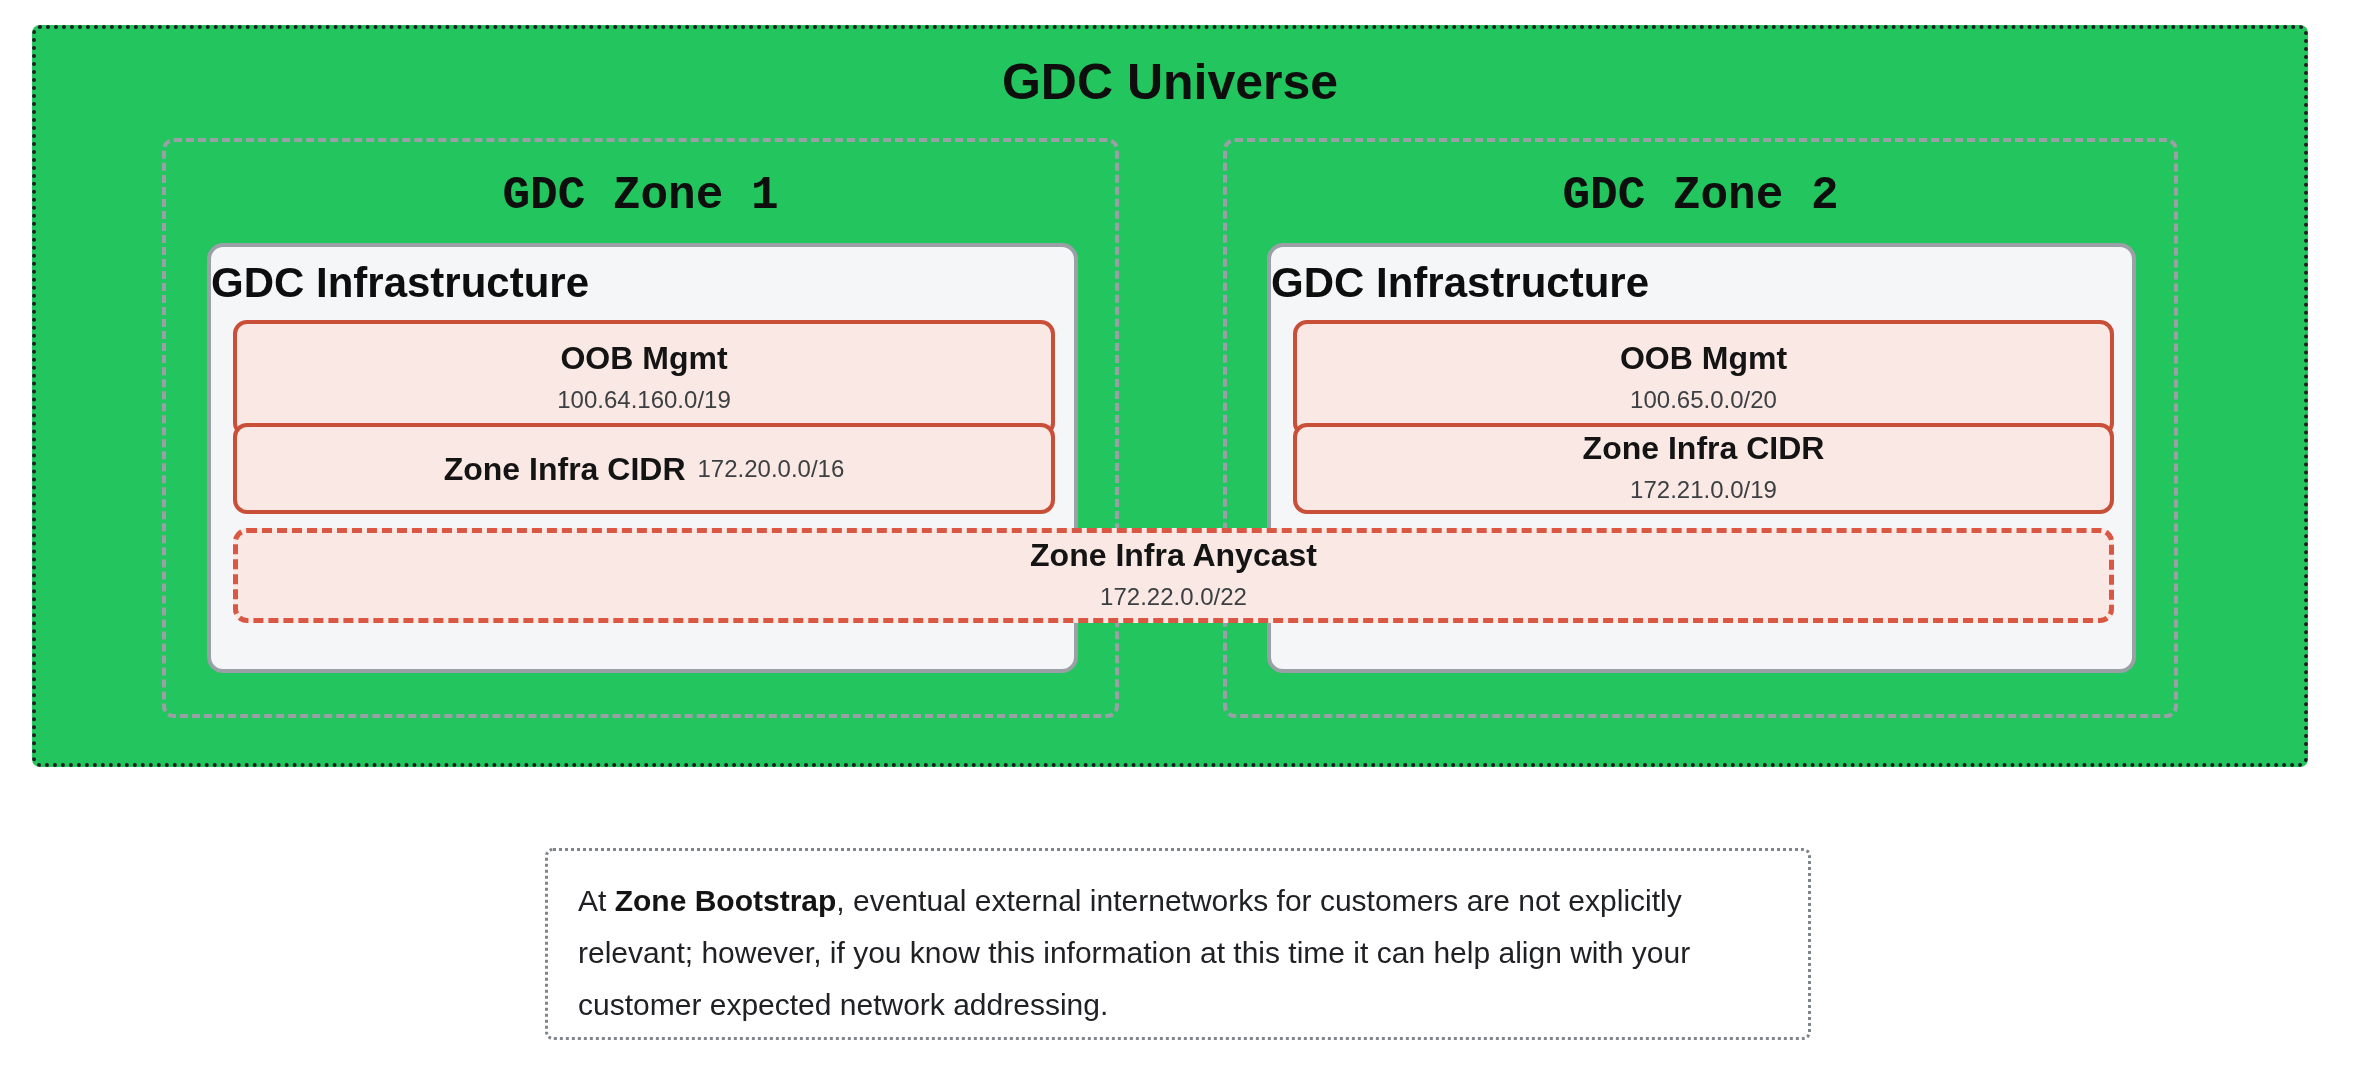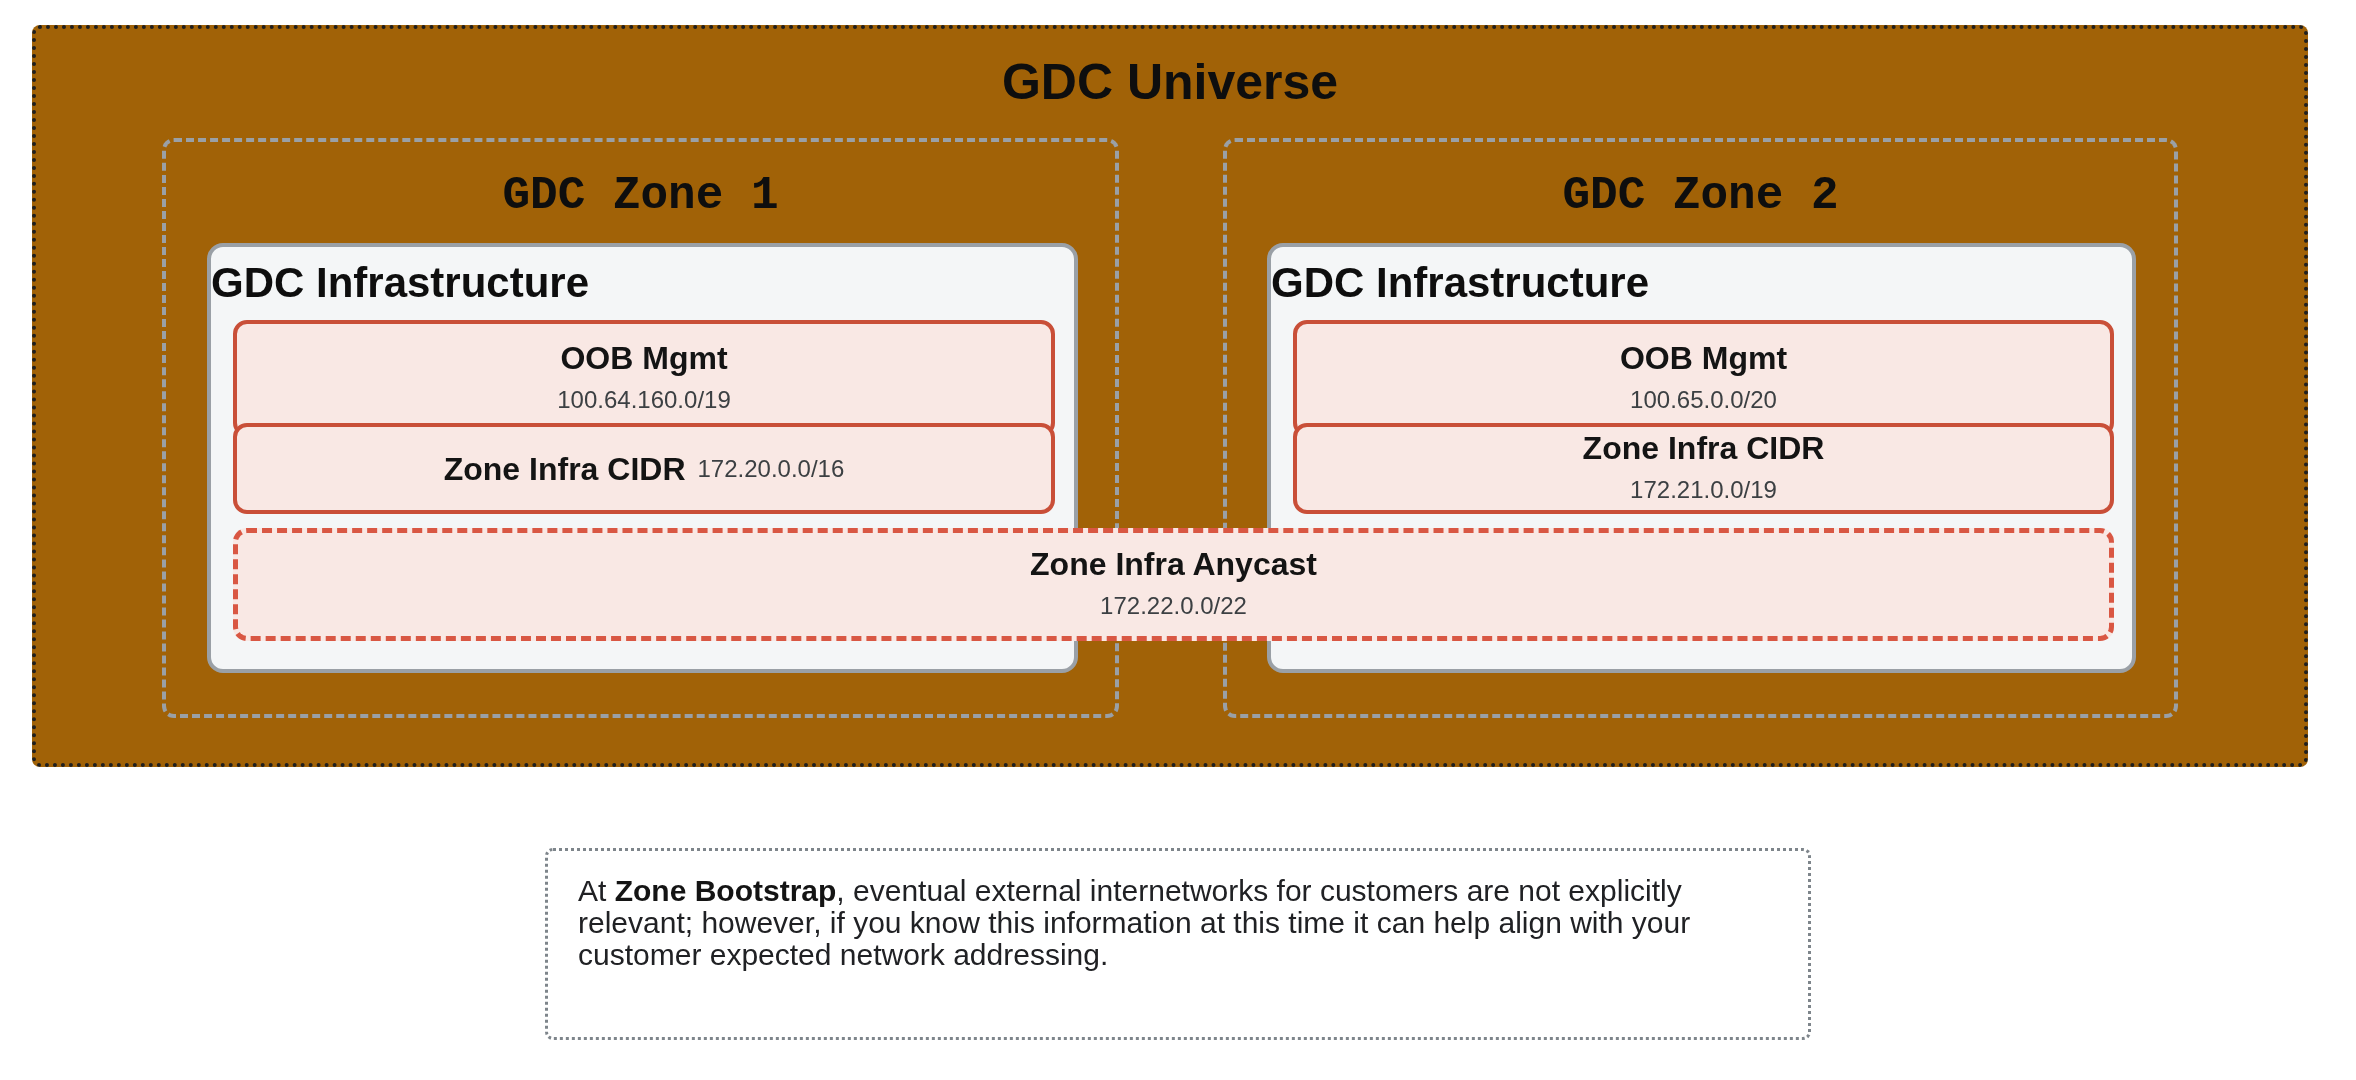--- a/index.html
+++ b/index.html
@@ -5,21 +5,21 @@
   html,body{margin:0;padding:0;}
   body{
     width:2356px;height:1080px;position:relative;background:#ffffff;
     font-family:"Liberation Sans", sans-serif;color:#141414;
   }
   .abs{position:absolute;box-sizing:border-box;}
 
   
   #universe{
     left:32px;top:25px;width:2276px;height:742px;
-    border:4px dotted #1f1f1f;border-radius:8px;background:#a16207;
+    border:4px dotted #1f1f1f;border-radius:8px;background:#22c55e;
   }
   #universe-title{
     left:0;top:24px;width:2268px;text-align:center;
     font-size:50px;font-weight:bold;color:#0e0e0e;
   }
 
   
   .zone{
     top:109px;height:580px;
     border:4px dashed #9aa0a6;border-radius:12px;background:transparent;
@@ -54,31 +54,31 @@
   #oob1,#oob2{top:73px;height:117px;}
   #cidr1,#cidr2{top:176px;height:91px;}
   #cidr1{flex-direction:row;}
   #cidr1 .box-label{margin-right:12px;}
 
   .box-label{font-size:32px;font-weight:bold;color:#141414;line-height:42px;}
   .box-cidr{font-size:24px;font-weight:normal;color:#3c4043;line-height:42px;}
 
   
   #anycast{
-    left:197px;top:499px;width:1881px;height:113px;z-index:5;
+    left:197px;top:499px;width:1881px;height:95px;z-index:5;
     background:#f9e8e4;border:5px dashed #d95743;border-radius:14px;
     display:flex;flex-direction:column;align-items:center;justify-content:center;
     text-align:center;
   }
 
   
   #note{
     left:545px;top:848px;width:1266px;height:192px;
     border:3px dotted #7e858b;border-radius:8px;
-    padding:24px 30px;font-size:30px;line-height:32px;color:#202124;
+    padding:24px 30px;font-size:30px;line-height:52px;color:#202124;
     background:#ffffff;
   }
   #note b{color:#141414;}
 </style>
 </head>
 <body>
 
 <div id="universe" class="abs">
   <div id="universe-title" class="abs">GDC Universe</div>
 

